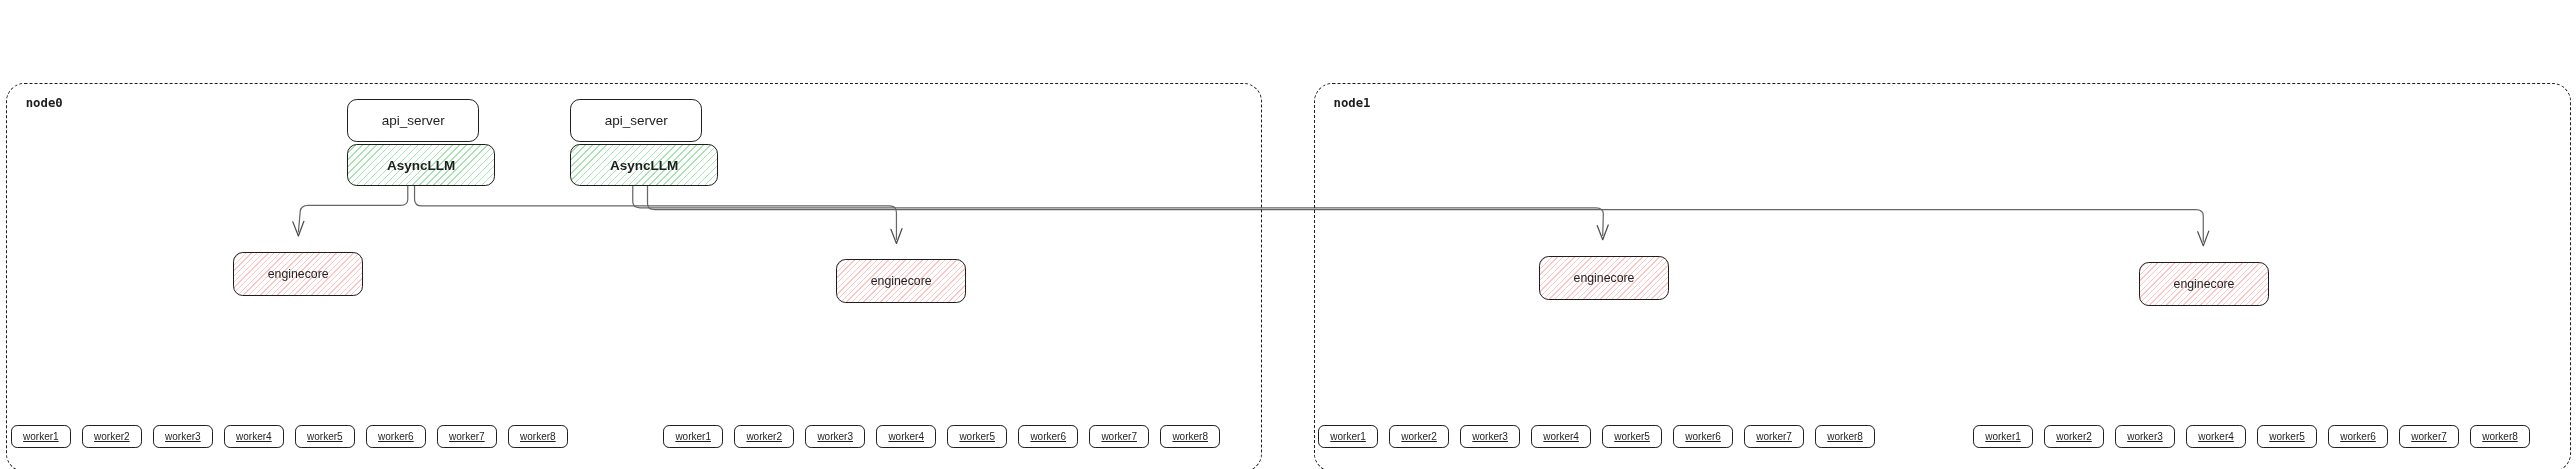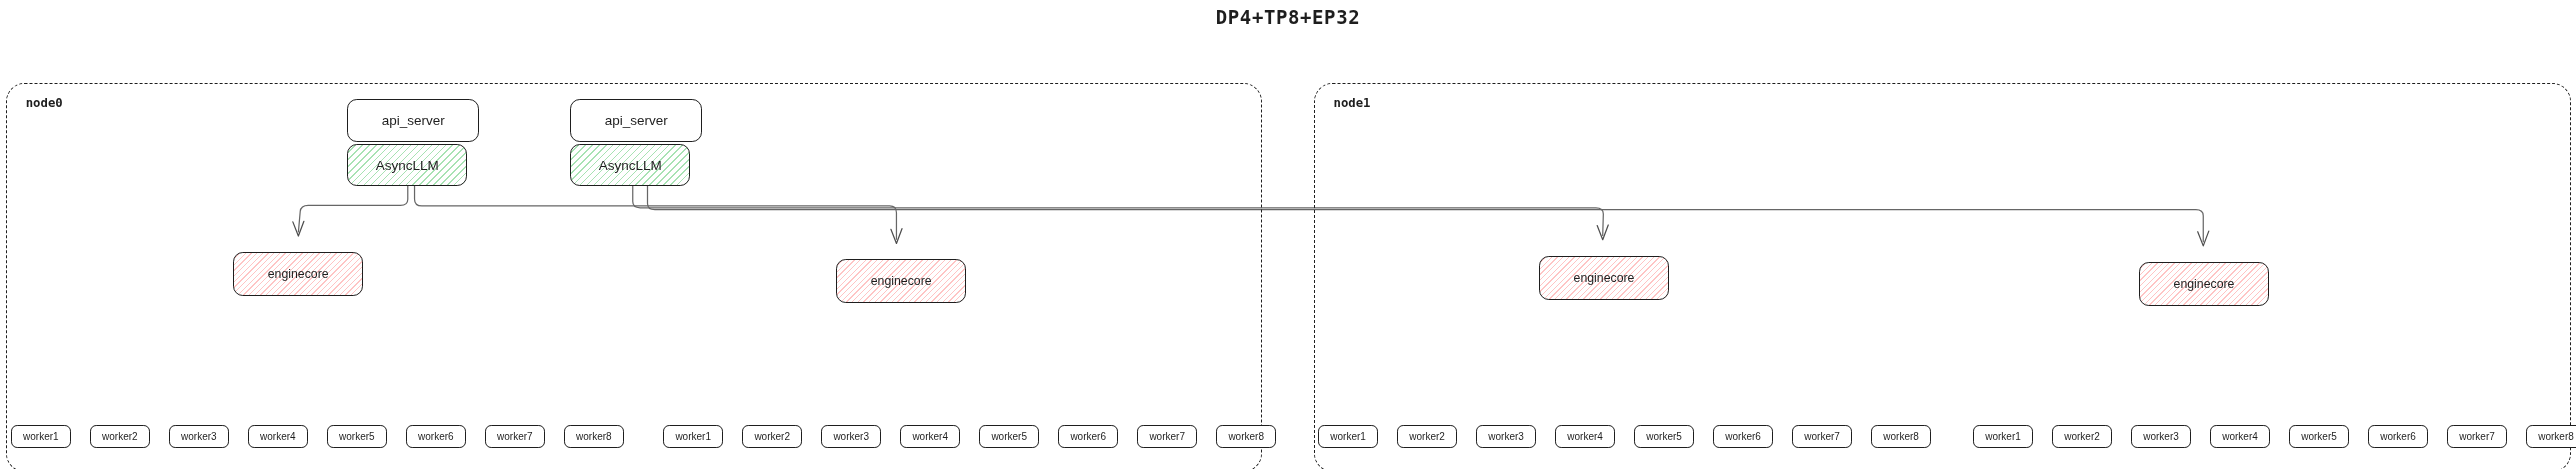--- a/index.html
+++ b/index.html
@@ -46,49 +46,49 @@
     border: 1.5px solid #1e1e1e;
     background: #ffffff;
     border-radius: 9.8px;
     display: flex;
     align-items: center;
     justify-content: center;
     white-space: nowrap;
   }
   .api   { width: 132px; height: 43px; font-size: 13.5px; }
   .async {
-    width: 120px; height: 42px; font-size: 13.5px;
+    width: 148px; height: 42px; font-size: 13.5px;
     background: repeating-linear-gradient(135deg,
       rgba(121,211,139,0.65) 0px, rgba(121,211,139,0.65) 1px,
       rgba(0,0,0,0) 1px, rgba(0,0,0,0) 4.9px) #ffffff;
+    font-weight: bold;
   }
   .engine {
     width: 130px; height: 44px; font-size: 12.3px;
     background: repeating-linear-gradient(135deg,
       rgba(255,148,148,0.55) 0px, rgba(255,148,148,0.55) 0.9px,
       rgba(0,0,0,0) 0.9px, rgba(0,0,0,0) 4px) #ffffff;
   }
-  .wgroup { position: absolute; top: 341px; display: flex; gap: 19px; }
+  .wgroup { position: absolute; top: 341px; display: flex; gap: 11px; text-decoration: underline; }
   .worker {
     box-sizing: border-box;
     width: 60px; height: 23.4px;
     border: 1.2px solid #1e1e1e;
     border-radius: 6.2px;
     background: #ffffff;
     display: flex; align-items: center; justify-content: center;
     font-size: 10px;
     white-space: nowrap;
   }
 </style>
 </head>
 <body>
 
 <div class="canvas">
 
-  <div class="title">DP4+TP8+EP32</div>
 
   <svg class="wires" viewBox="0 0 4188 763" aria-hidden="true">
 
     <path class="wire" d="M 662 280 L 662 324 Q 662 334 650 334 L 500 334 Q 488 334 487 344 L 484 378"></path>
     <path class="ahead" d="M 475 361 L 484 384 L 493 360"></path>
 
     <path class="wire" d="M 673 280 L 673 324 Q 673 335 685 335 L 1446 335 Q 1457 335 1457 346 L 1457 390"></path>
     <path class="ahead" d="M 1448 373 L 1457 396 L 1466 372"></path>
 
     <path class="wire" d="M 1028 280 L 1028 328 Q 1028 338 1040 338 L 2595 338 Q 2607 338 2607 348 L 2606 384"></path>

